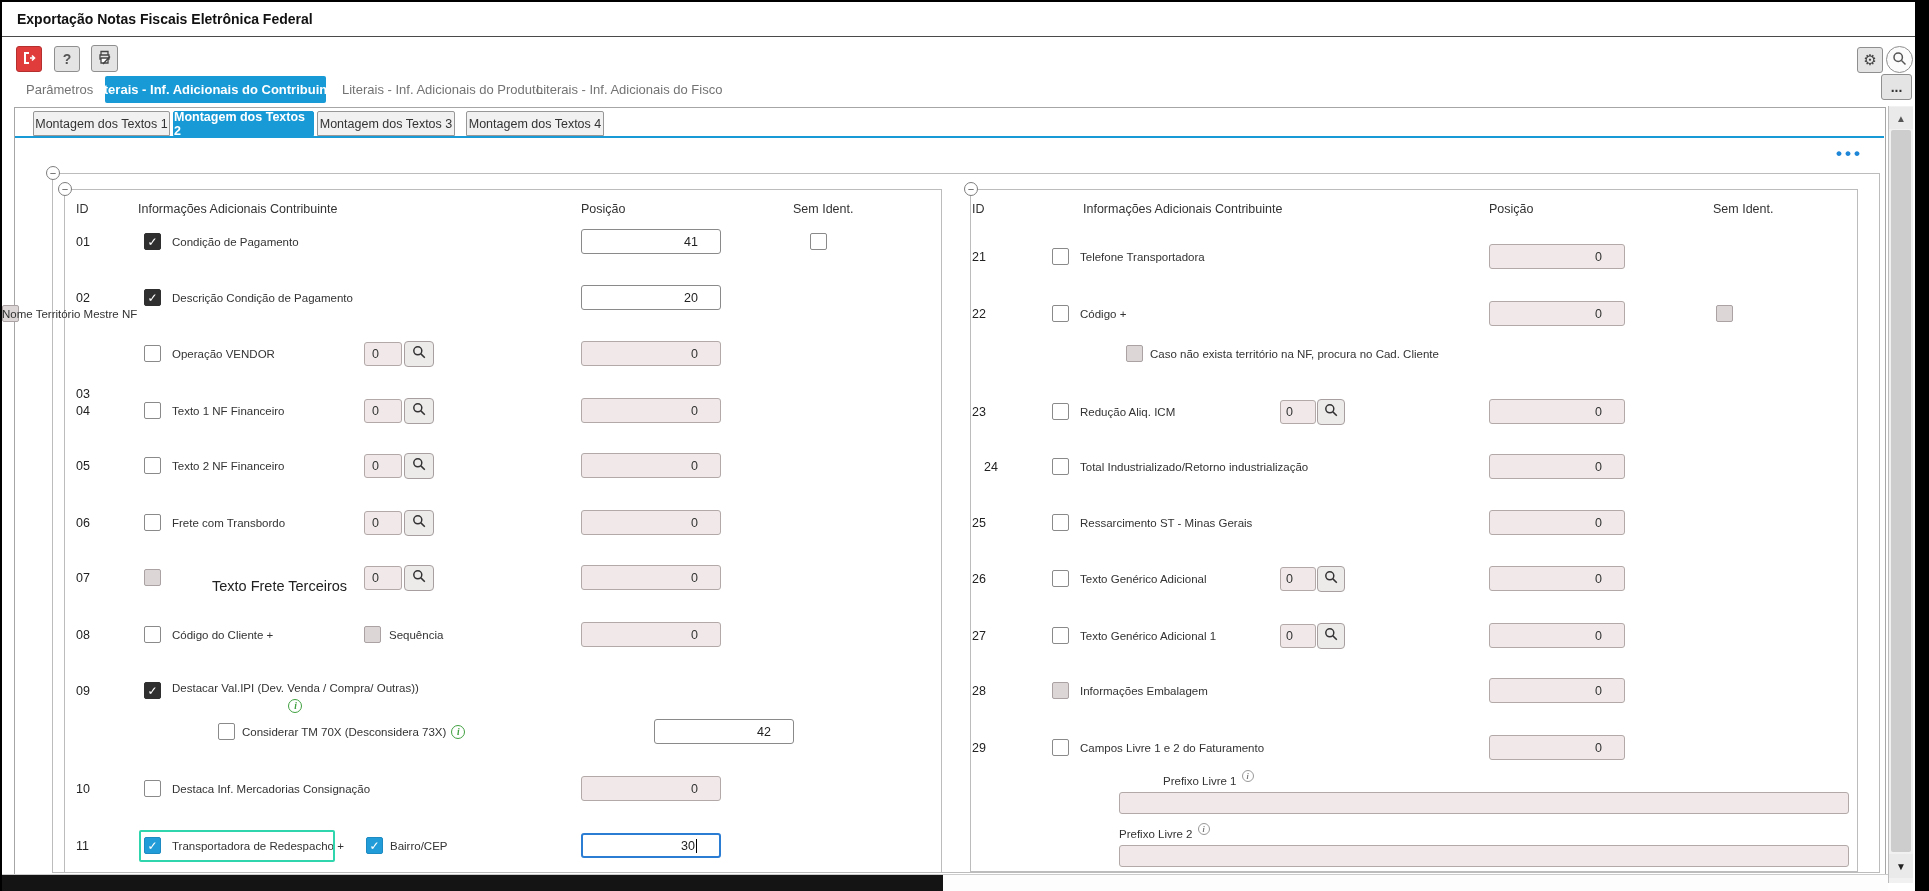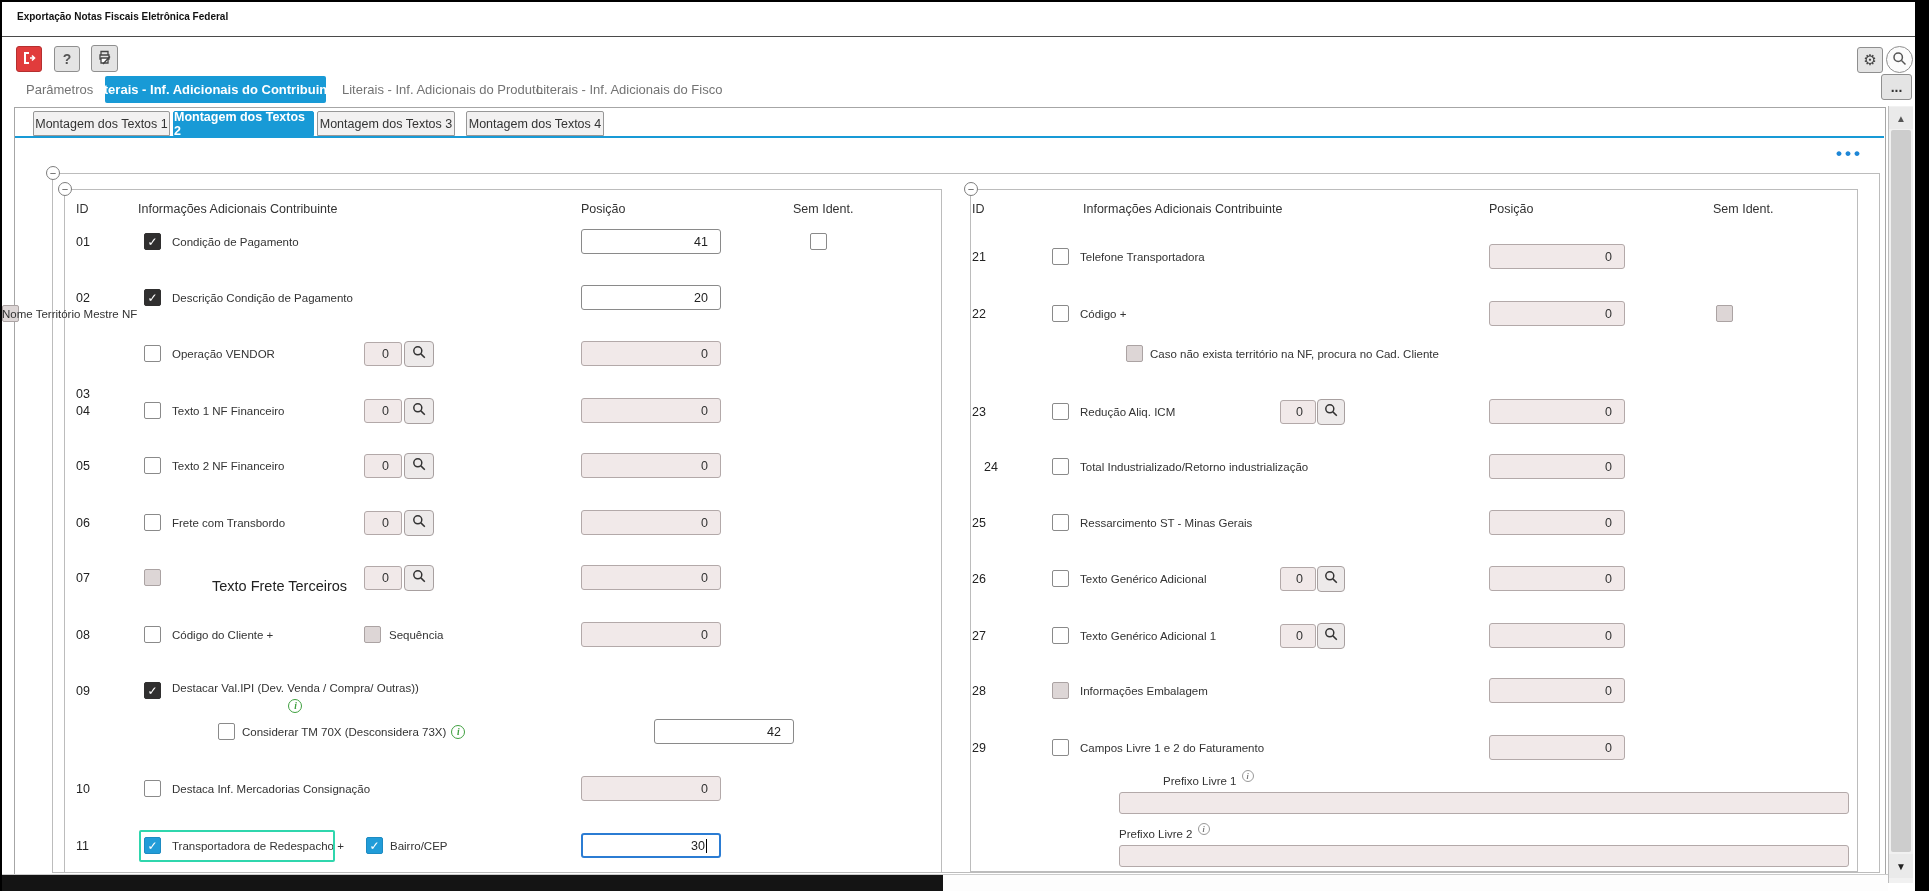--- a/index.html
+++ b/index.html
@@ -3,21 +3,21 @@
 <meta charset="utf-8">
 <style>
   html,body{margin:0;padding:0;}
   body{width:1929px;height:891px;background:#000;position:relative;overflow:hidden;
        font-family:"Liberation Sans",sans-serif;-webkit-font-smoothing:antialiased;}
   #win{position:absolute;left:2px;top:2px;width:1913px;height:889px;background:#fff;}
   .abs{position:absolute;}
   .nowrap{white-space:nowrap;}
 
   
-  .title{left:15px;top:9px;font-size:10px;font-weight:bold;color:#111;}
+  .title{left:15px;top:9px;font-size:14px;font-weight:bold;color:#111;}
   .title-sep{left:0;top:34px;width:1913px;height:1px;background:#4a4a4a;}
 
   
   .tbtn{background:#e4e4e4;border:1px solid #8f8f8f;border-radius:3px;
         display:flex;align-items:center;justify-content:center;box-sizing:border-box;
         font-size:14px;color:#555;font-weight:bold;cursor:pointer;}
   .tbtn.red{background:#e13c3c;border-color:#b52f2f;}
   .tbtn.circle{border-radius:50%;background:#fbfbfb;}
 
   
@@ -54,21 +54,21 @@
       display:flex;align-items:center;justify-content:center;cursor:pointer;}
   .cb .mark{color:#fff;font-size:12px;line-height:1;}
   .cb.checked-dark{background:#302f2f;border-color:#302f2f;}
   .cb.checked-blue{background:#219cd8;border-color:#1d8bc2;}
   .cb.disabled{background:#ddd6d6;border-color:#aba3a3;cursor:default;}
 
   .ring{border:2px solid #2fd6ad;border-radius:2px;box-sizing:border-box;z-index:1;}
 
   
   .fld{box-sizing:border-box;border-radius:3px;font-size:12.5px;color:#222;
-       display:flex;align-items:center;justify-content:flex-end;padding-right:12px;}
+       display:flex;align-items:center;justify-content:flex-end;padding-right:22px;}
   .fld.enabled{background:#fff;border:1px solid #8a8a8a;}
   .fld.disabled{background:#f1e9e9;border:1px solid #b3a9a9;color:#333;}
   .fld.focused{background:#fff;border:2px solid #2b7cd3;}
   .caret{display:inline-block;width:1px;height:14px;background:#000;margin-left:1px;}
 
   .lookup-btn{background:#edeaea;border:1px solid #a8a0a0;border-radius:4px;box-sizing:border-box;
               display:flex;align-items:center;justify-content:center;cursor:pointer;}
 
   .info{width:14px;height:14px;border:1px solid #3fa03f;border-radius:50%;box-sizing:border-box;
         color:#3fa03f;font-size:9.5px;font-weight:bold;font-family:"Liberation Serif",serif;font-style:italic;

